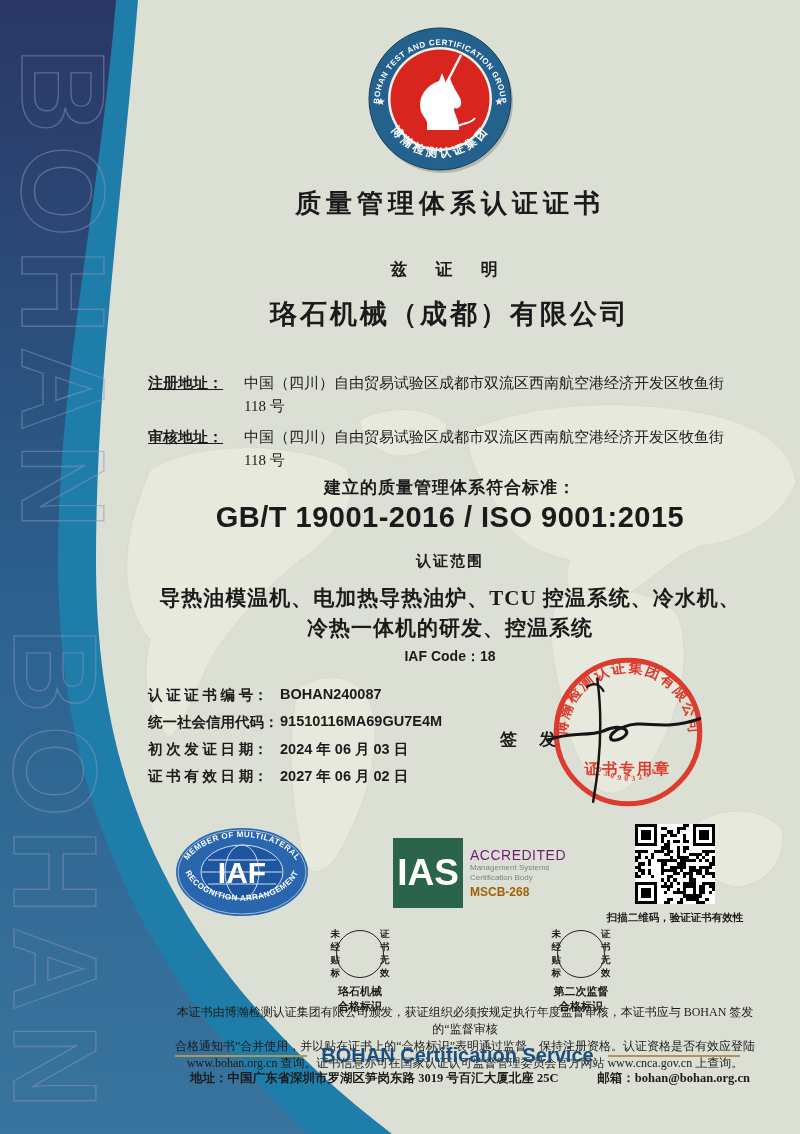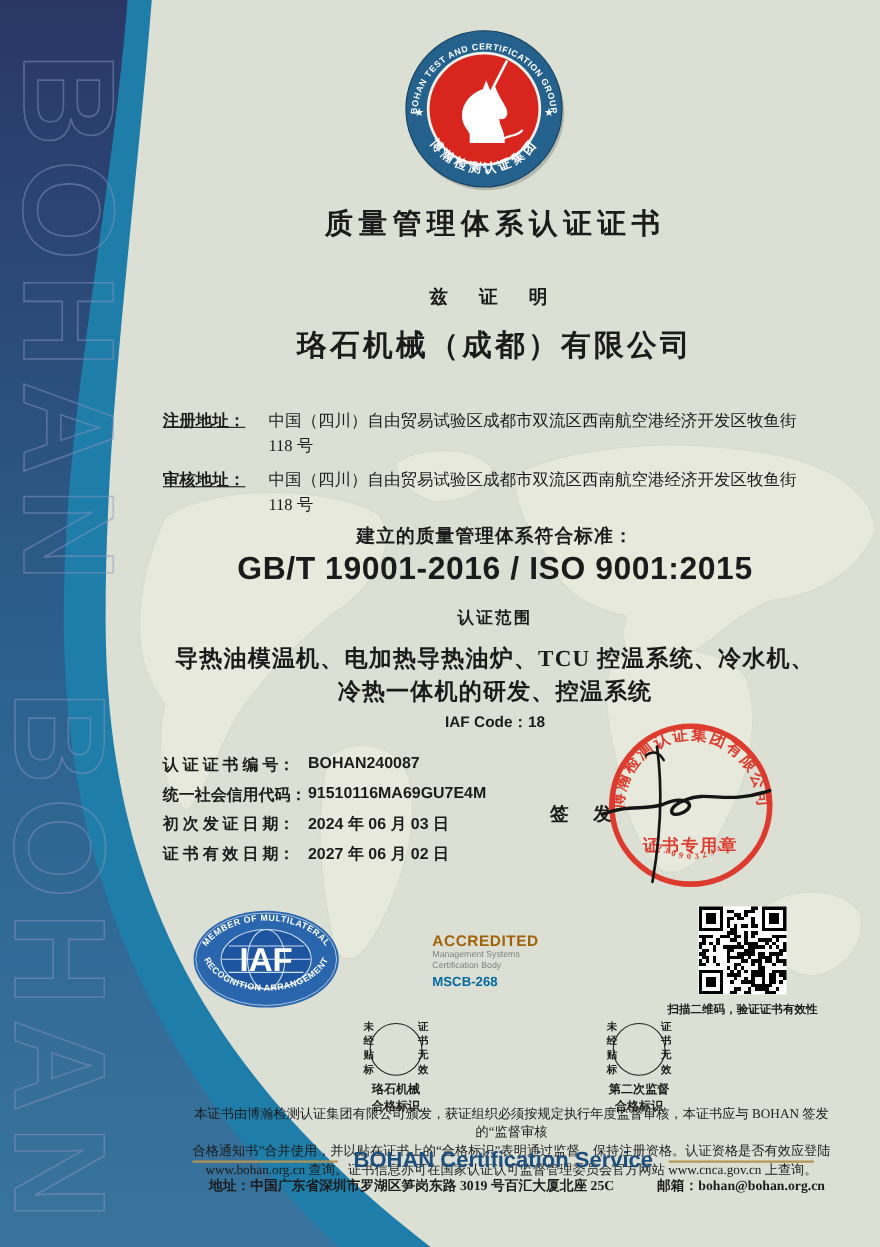--- a/index.html
+++ b/index.html
@@ -32,23 +32,23 @@
   .field-label{width:132px;flex:0 0 132px;}
   .field-value{font-family:"Liberation Sans","DejaVu Sans",sans-serif;}
   .issue{left:500px;top:728px;font-size:17px;font-weight:bold;letter-spacing:9px;}
   #seal{left:546px;top:650px;width:164px;height:164px;}
   #iaf-logo{left:172px;top:824px;width:140px;height:96px;}
   .ias{left:393px;top:838px;display:flex;gap:7px;align-items:flex-start;}
   .ias-box{width:70px;height:70px;background:#2a644a;color:#fff;display:flex;
            align-items:center;justify-content:center;font-size:37px;font-weight:bold;
            font-family:"Liberation Sans","DejaVu Sans",sans-serif;}
   .ias-col{padding-top:9px;font-family:"Liberation Sans","DejaVu Sans",sans-serif;}
-  .ias-acc{color:#a16207;font-weight:bold;font-size:14px;letter-spacing:.5px;}
+  .ias-acc{color:#701a75;font-weight:normal;font-size:14px;letter-spacing:.5px;}
   .ias-sm{color:#7b867e;font-size:8px;line-height:1.25;}
-  .ias-code{color:#0369a1;font-weight:bold;font-size:12px;margin-top:2px;}
+  .ias-code{color:#a16207;font-weight:bold;font-size:12px;margin-top:2px;}
   .qr-block{left:600px;top:824px;width:150px;text-align:center;}
   #qr-svg{width:80px;height:80px;background:#fff;display:block;margin:0 auto;}
   .qr-caption{margin-top:7px;font-size:10.5px;font-weight:bold;}
   .badge{top:930px;width:110px;text-align:center;}
   .badge-circle{width:46px;height:46px;border:1.5px solid #222;border-radius:50%;
                 margin:0 auto;display:flex;align-items:center;
                 justify-content:center;font-size:9.5px;font-weight:bold;line-height:1.35;gap:40px;}
   .badge-caption{margin-top:6px;font-size:11px;font-weight:bold;line-height:1.35;}
   .notice{top:1004px;left:165px;width:600px;text-align:center;font-size:12px;
           font-weight:normal;line-height:1.42;}
@@ -201,20 +201,21 @@
     <text fill="#fff" font-size="8" font-weight="bold" letter-spacing=".5" font-family="Liberation Sans, DejaVu Sans, sans-serif">
       <textPath href="#iafTop" startOffset="50%" text-anchor="middle">MEMBER OF MULTILATERAL</textPath>
     </text>
     <text fill="#fff" font-size="8" font-weight="bold" letter-spacing=".5" font-family="Liberation Sans, DejaVu Sans, sans-serif">
       <textPath href="#iafBottom" startOffset="50%" text-anchor="middle">RECOGNITION ARRANGEMENT</textPath>
     </text>
     <text x="70" y="59" fill="#fff" font-size="30" font-weight="bold" text-anchor="middle" font-family="Liberation Sans, DejaVu Sans, sans-serif">IAF</text>
   </svg>
 
   <div class="abs ias">
+    <div class="ias-box">IAS</div>
     <div class="ias-col">
       <div class="ias-acc">ACCREDITED</div>
       <div class="ias-sm">Management Systems</div>
       <div class="ias-sm">Certification Body</div>
       <div class="ias-code">MSCB-268</div>
     </div>
   </div>
 
   <div class="abs qr-block">
     <svg id="qr-svg" viewBox="0 0 25 25" shape-rendering="crispEdges">

